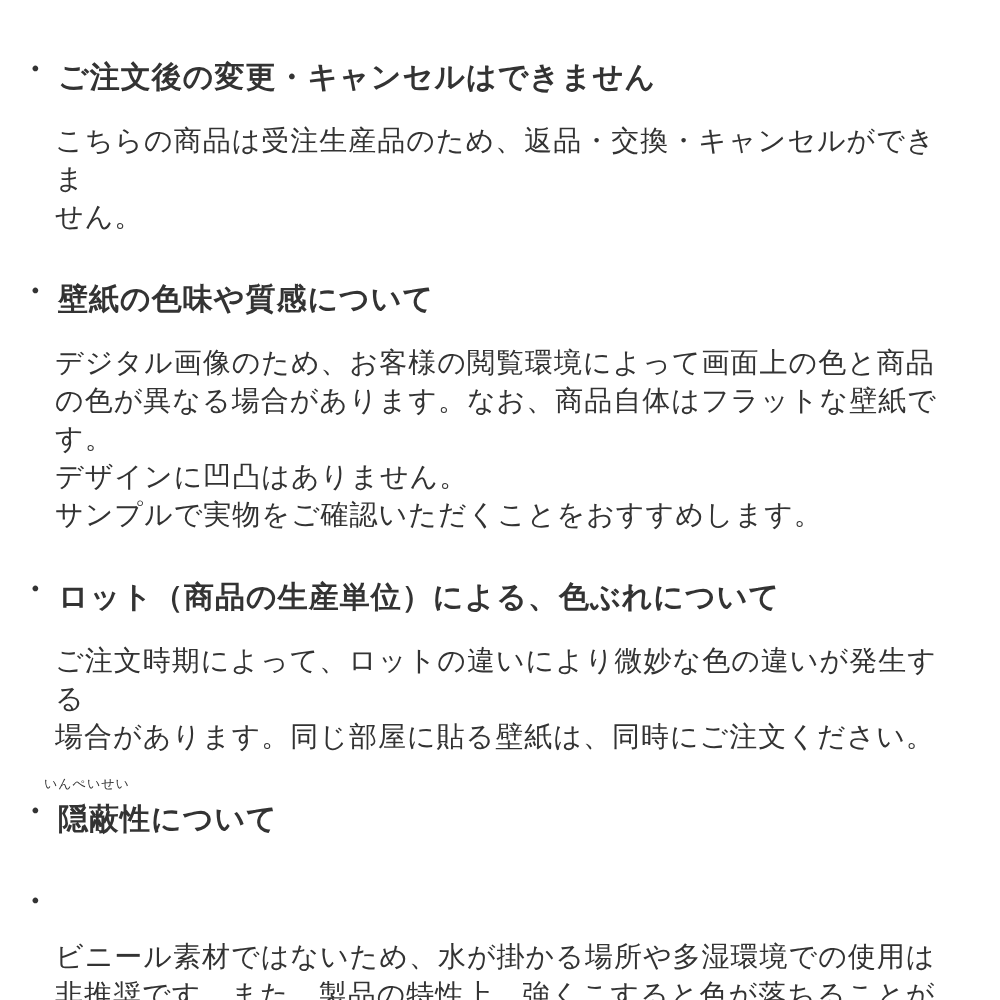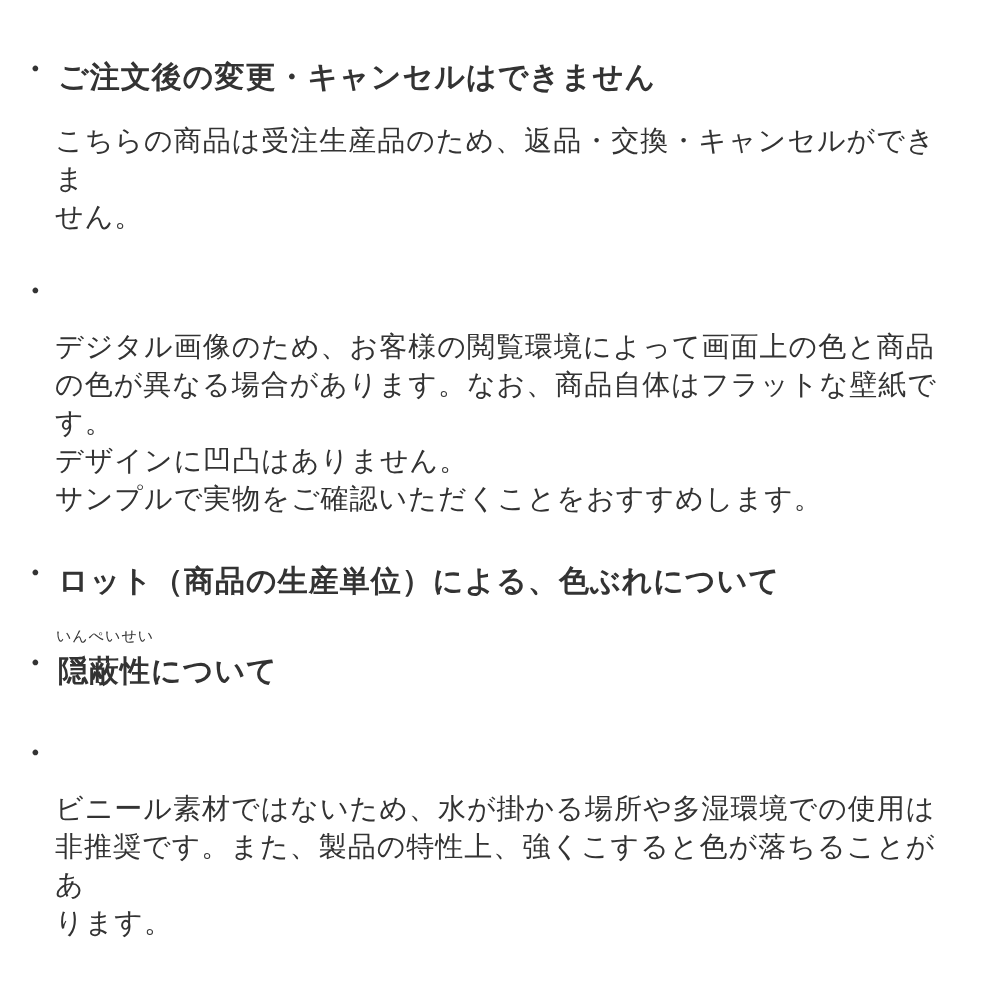--- a/index.html
+++ b/index.html
@@ -48,22 +48,22 @@
     font-size: 28px;
     font-weight: 400;
     line-height: 38px;
     letter-spacing: 1px;
     white-space: pre-line;
     color: #333333;
   }
   .furigana {
     position: absolute;
     top: -16px;
-    left: 36px;
-    font-size: 15px;
+    left: 24px;
+    font-size: 13px;
     line-height: 16px;
     letter-spacing: 1px;
     color: #333333;
   }
 </style>
 </head>
 <body>
 
 <div class="page">
 
@@ -72,32 +72,35 @@
       <span class="bullet">・</span>
       <h2 class="heading">ご注文後の変更・キャンセルはできません</h2>
     </div>
     <p class="body-text">こちらの商品は受注生産品のため、返品・交換・キャンセルができま
 せん。</p>
   </section>
 
   <section class="note">
     <div class="heading-row">
       <span class="bullet">・</span>
+      <h2 class="heading">壁紙の色味や質感について</h2>
     </div>
     <p class="body-text">デジタル画像のため、お客様の閲覧環境によって画面上の色と商品
 の色が異なる場合があります。なお、商品自体はフラットな壁紙です。
 デザインに凹凸はありません。
 サンプルで実物をご確認いただくことをおすすめします。</p>
   </section>
 
   <section class="note">
     <div class="heading-row">
       <span class="bullet">・</span>
       <h2 class="heading">ロット（商品の生産単位）による、色ぶれについて</h2>
     </div>
+    <p class="body-text">ご注文時期によって、ロットの違いにより微妙な色の違いが発生する
+場合があります。同じ部屋に貼る壁紙は、同時にご注文ください。</p>
   </section>
 
   <section class="note">
     <span class="furigana">いんぺいせい</span>
     <div class="heading-row">
       <span class="bullet">・</span>
       <h2 class="heading">隠蔽性について</h2>
     </div>
   </section>
 

